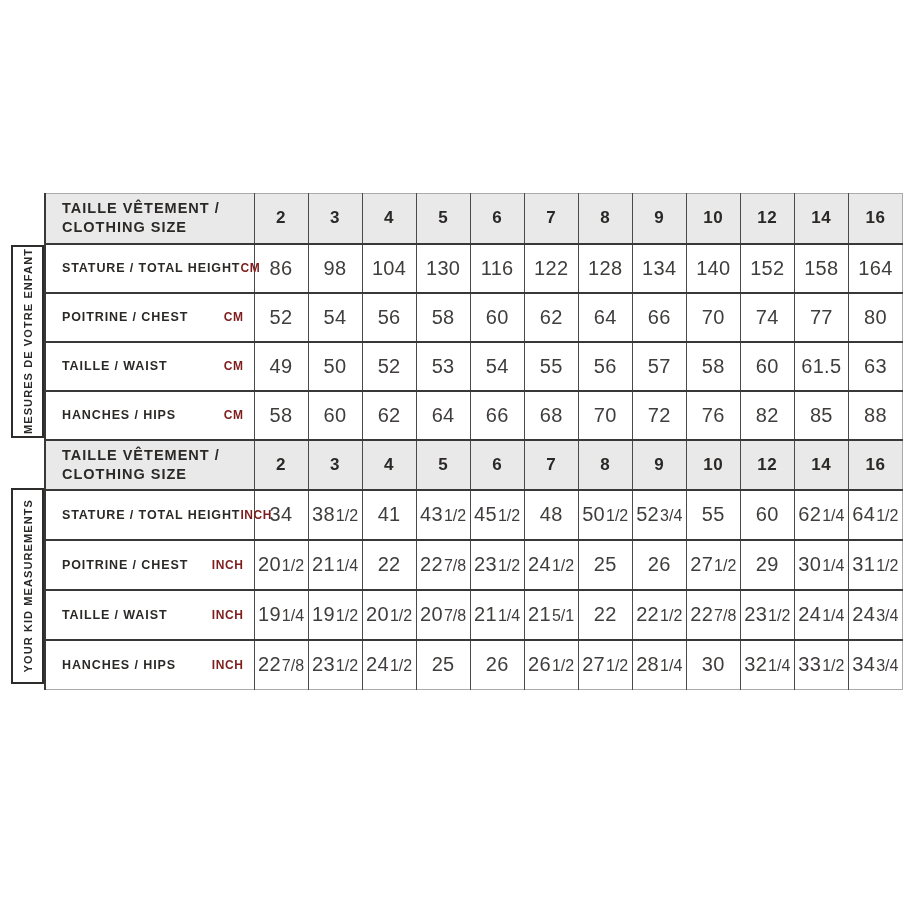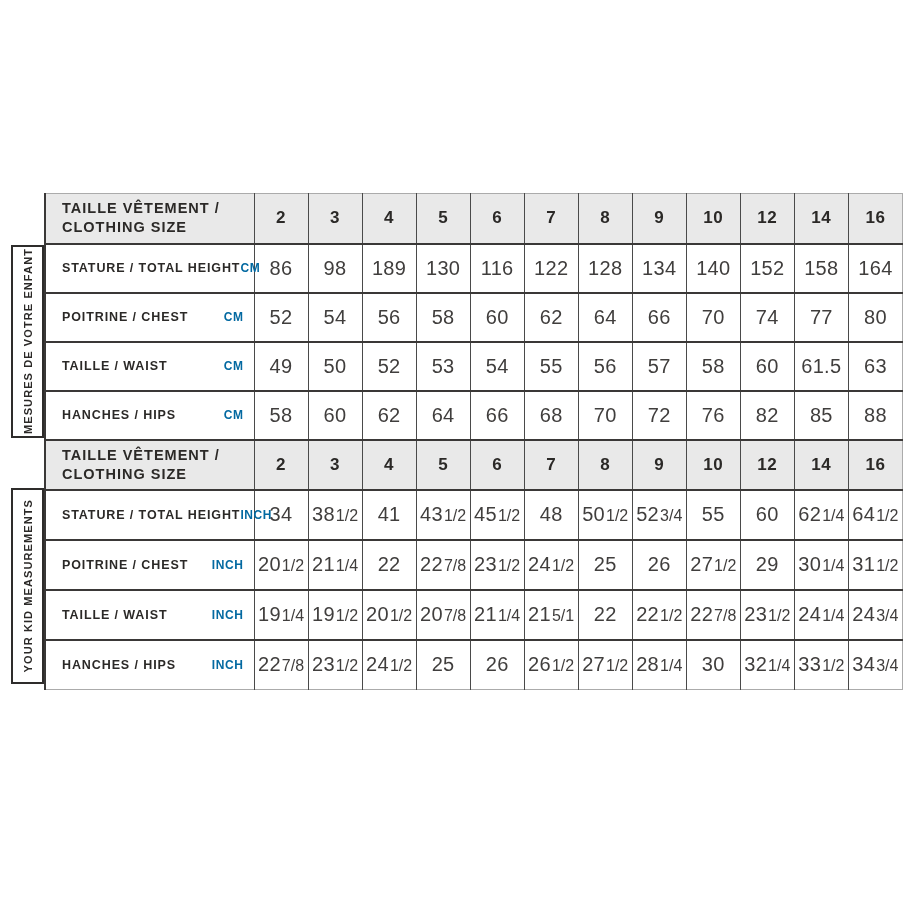--- a/index.html
+++ b/index.html
@@ -66,21 +66,21 @@
     display: flex; justify-content: space-between; align-items: center;
     padding: 0 10px 0 16px;
     text-align: right;
   }
   .row-label {
     font-size: 12.5px; font-weight: bold; letter-spacing: 0.9px;
     color: #2b2927; white-space: nowrap;
   }
   .unit {
     font-size: 12px; font-weight: bold; letter-spacing: 0.6px;
-    color: #0369a1; flex: none;
+    color: #7f1d1d; flex: none;
   }
 
   td.value-cell {
     text-align: center; font-size: 20px; font-weight: 400;
     color: #403e3d; letter-spacing: 0.3px; white-space: nowrap;
   }
   td.value-cell .frac { font-size: 16px; margin-left: 1px; letter-spacing: 0; }
 </style>
 </head>
 <body>
@@ -122,21 +122,21 @@
           </tr>
           <tr class="cm-row">
             <td class="label-cell">
               <div class="label-wrap">
                 <span class="row-label">STATURE / TOTAL HEIGHT</span>
                 <span class="unit">CM</span>
               </div>
             </td>
             <td class="value-cell"><span class="whole">86</span></td>
             <td class="value-cell"><span class="whole">98</span></td>
-            <td class="value-cell"><span class="whole">189</span></td>
+            <td class="value-cell"><span class="whole">104</span></td>
             <td class="value-cell"><span class="whole">130</span></td>
             <td class="value-cell"><span class="whole">116</span></td>
             <td class="value-cell"><span class="whole">122</span></td>
             <td class="value-cell"><span class="whole">128</span></td>
             <td class="value-cell"><span class="whole">134</span></td>
             <td class="value-cell"><span class="whole">140</span></td>
             <td class="value-cell"><span class="whole">152</span></td>
             <td class="value-cell"><span class="whole">158</span></td>
             <td class="value-cell"><span class="whole">164</span></td>
           </tr>

